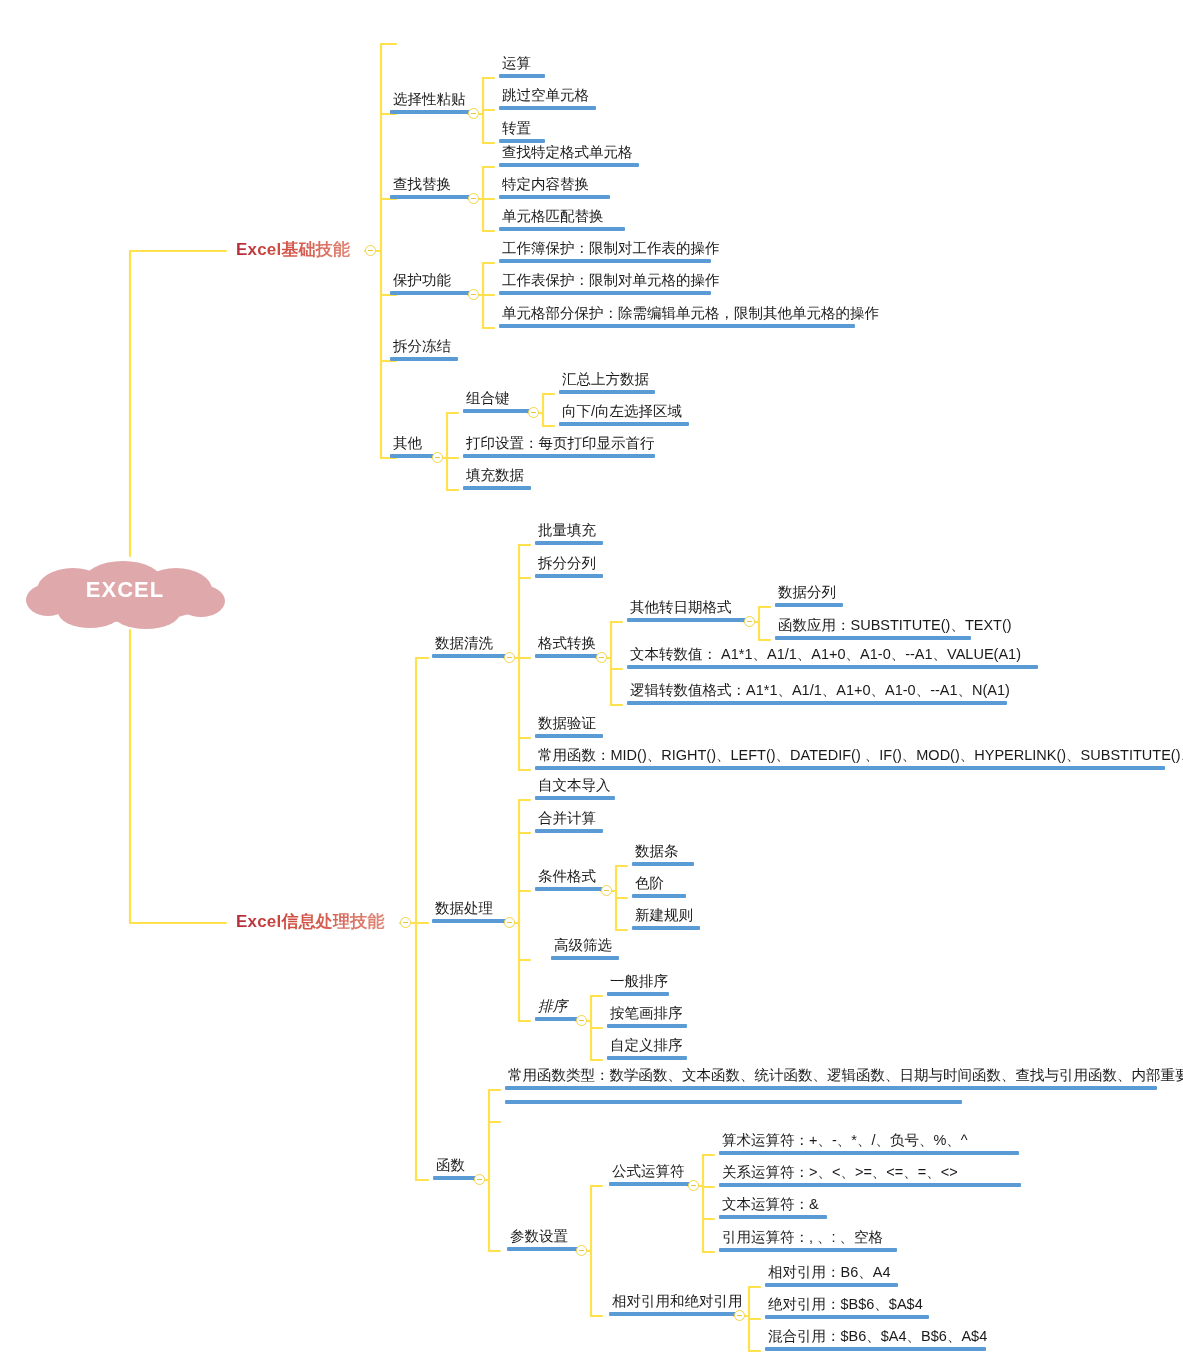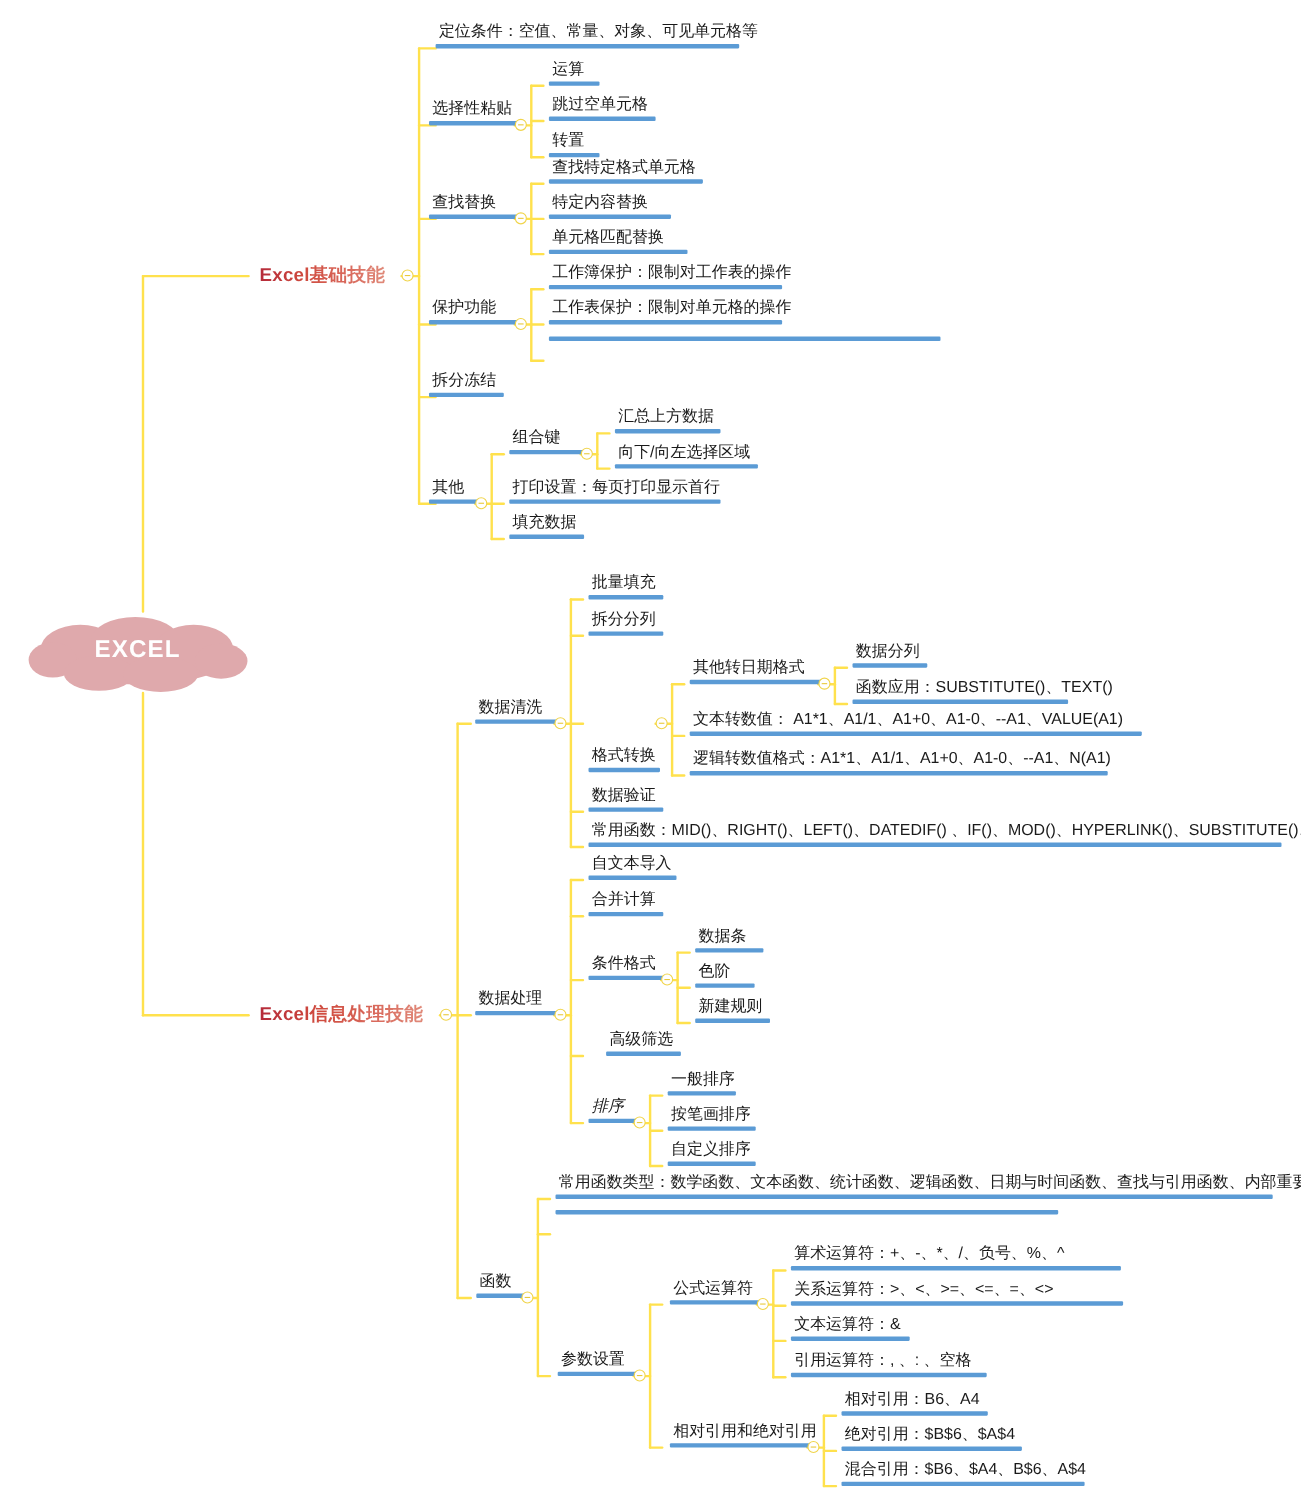--- a/index.html
+++ b/index.html
@@ -200,24 +200,20 @@
     </svg>
     <div class="cloud-label">EXCEL</div>
   </div>
 
   <div class="branch" style="left:236px;top:241px;">Excel基础技能</div>
   <div class="toggle" style="left:365px;top:245px;"></div>
 
   <div class="branch" style="left:236px;top:913px;">Excel信息处理技能</div>
   <div class="toggle" style="left:400px;top:917px;"></div>
 
-  <div class="node l2" style="left:392px;top:22px;">
-    <span class="txt">定位条件：空值、常量、对象、可见单元格等</span>
-    <span class="bar" style="width:276px;"></span>
-  </div>
 
   <div class="node l2" style="left:386px;top:92px;">
     <span class="txt">选择性粘贴</span>
     <span class="bar" style="width:82px;"></span>
   </div>
   <div class="toggle" style="left:468px;top:108px;"></div>
 
   <div class="node l3" style="left:495px;top:56px;">
     <span class="txt">运算</span>
     <span class="bar" style="width:46px;"></span>
@@ -258,20 +254,21 @@
 
   <div class="node l3" style="left:495px;top:241px;">
     <span class="txt">工作簿保护：限制对工作表的操作</span>
     <span class="bar" style="width:212px;"></span>
   </div>
   <div class="node l3" style="left:495px;top:273px;">
     <span class="txt">工作表保护：限制对单元格的操作</span>
     <span class="bar" style="width:212px;"></span>
   </div>
   <div class="node l3" style="left:495px;top:306px;">
+    <span class="txt">单元格部分保护：除需编辑单元格，限制其他单元格的操作</span>
     <span class="bar" style="width:356px;"></span>
   </div>
 
   <div class="node l2" style="left:386px;top:339px;">
     <span class="txt">拆分冻结</span>
     <span class="bar" style="width:68px;"></span>
   </div>
 
   <div class="node l2" style="left:386px;top:436px;">
     <span class="txt">其他</span>
@@ -311,21 +308,21 @@
 
   <div class="node l3" style="left:531px;top:523px;">
     <span class="txt">批量填充</span>
     <span class="bar" style="width:68px;"></span>
   </div>
   <div class="node l3" style="left:531px;top:556px;">
     <span class="txt">拆分分列</span>
     <span class="bar" style="width:68px;"></span>
   </div>
 
-  <div class="node l3" style="left:531px;top:636px;margin-top:44px;">
+  <div class="node l3" style="left:531px;top:636px;">
     <span class="txt">格式转换</span>
     <span class="bar" style="width:65px;"></span>
   </div>
   <div class="toggle" style="left:596px;top:652px;"></div>
 
   <div class="node l4" style="left:623px;top:600px;">
     <span class="txt">其他转日期格式</span>
     <span class="bar" style="width:121px;"></span>
   </div>
   <div class="toggle" style="left:744px;top:616px;"></div>

